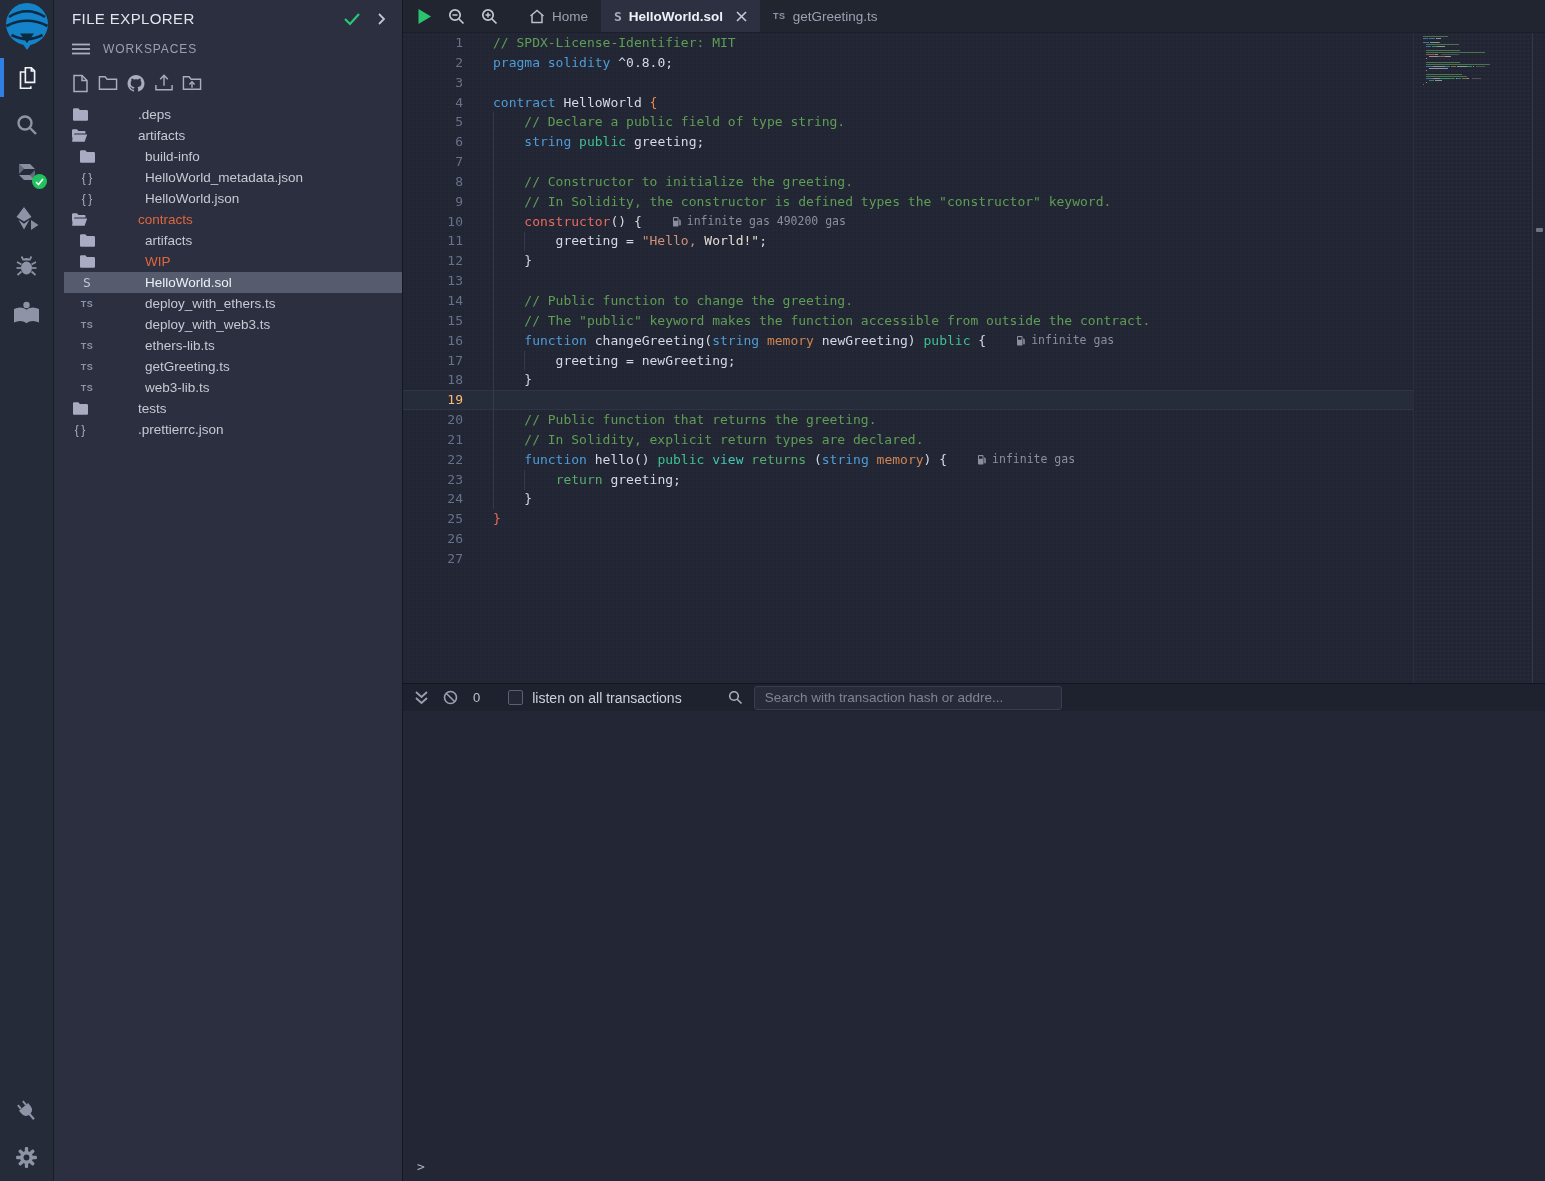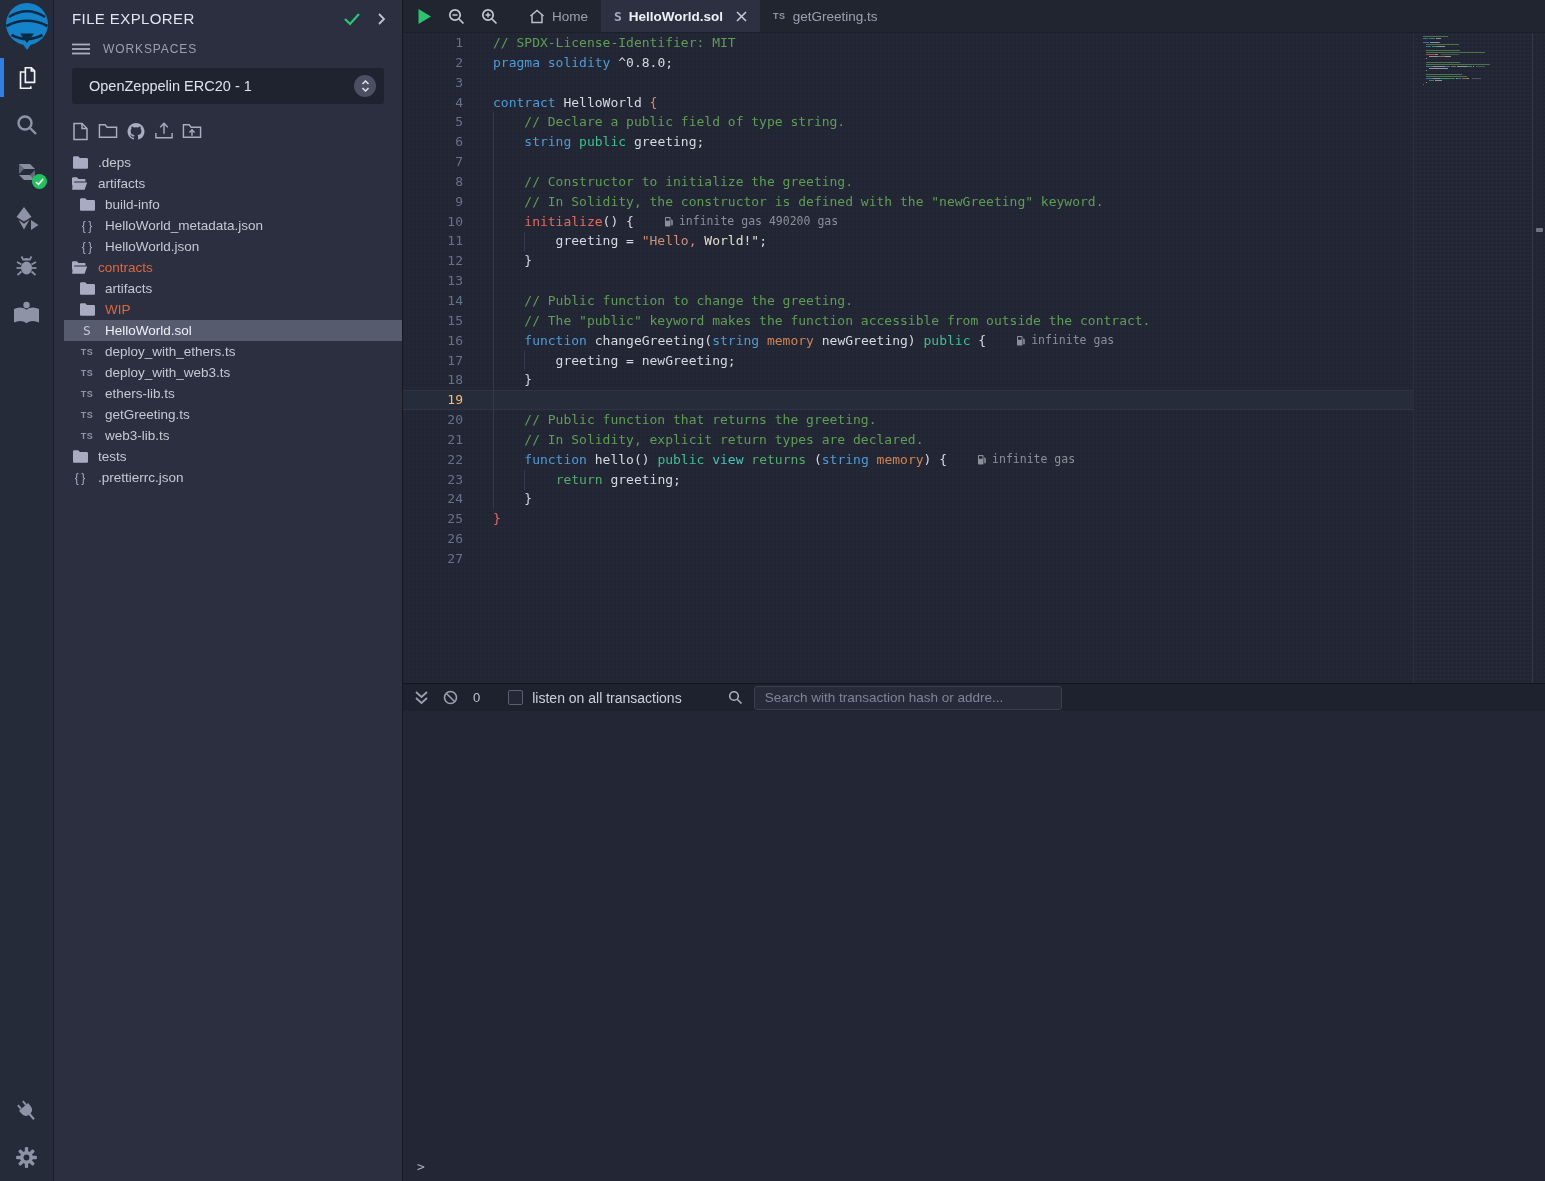--- a/index.html
+++ b/index.html
@@ -16,21 +16,21 @@
 .exp-header{display:flex;align-items:center;padding:10px 16px 0 18px;}
 .exp-title{color:#e2e5ee;font-size:15px;letter-spacing:.4px;flex:1;}
 .hd-ic{display:flex;align-items:center;gap:16px;}
 .ws-row{display:flex;align-items:center;margin:15px 0 0 18px;gap:13px;}
 .ws-label{font-size:12px;letter-spacing:.9px;color:#9aa0b0;}
 .ws-select{margin:12px 18px 0 18px;height:36px;background:#1f2330;border-radius:3px;display:flex;align-items:center;padding:0 8px 0 17px;color:#dfe2ec;font-size:14.5px;}
 .sel-circle{width:22px;height:22px;border-radius:50%;background:#4a5062;display:flex;align-items:center;justify-content:center;margin-left:auto;}
 .file-actions{display:flex;gap:8px;margin:17px 0 0 16px;}
 .fa-ic{width:20px;height:20px;display:flex;align-items:center;justify-content:center;}
 .tree{margin-top:11px;}
-.trow{height:21px;display:flex;align-items:center;font-size:13.5px;color:#c6c9d4;padding-left:18px;position:relative;}
+.trow{height:21px;display:flex;align-items:center;font-size:13.5px;color:#c6c9d4;padding-left:18px;position:relative;gap:40px;}
 .trow.d1{padding-left:25px;}
 .trow.selected::before{content:"";position:absolute;left:10px;right:0;top:0;bottom:0;background:#565b6e;}
 .trow.selected{color:#eef0f5;}
 .trow.selected .s-g{color:#c3c7d3;}
 .trow.orange{color:#e0663c;}
 .trow>*{position:relative;z-index:1;}
 .ticon{width:16px;display:flex;justify-content:center;align-items:center;margin-right:10px;flex:none;}
 .ts-g{font-size:9px;font-weight:bold;color:#8f94a8;letter-spacing:.5px;}
 .br-g{font-size:12px;color:#a8abc2;}
 .s-g{font-size:13px;color:#a8abc2;font-family:"DejaVu Sans Mono",monospace;}
@@ -175,29 +175,20 @@
     <div class="ws-row">
       <svg width="18" height="12" viewBox="0 0 18 12">
           <g stroke="#aab0c0" stroke-width="1.8">
             <line x1="0" y1="1.5" x2="18" y2="1.5"></line>
             <line x1="0" y1="6" x2="18" y2="6"></line>
             <line x1="0" y1="10.5" x2="18" y2="10.5"></line>
           </g>
         </svg>
       <span class="ws-label">WORKSPACES</span>
     </div>
-    <div class="ws-select">
-      <span>OpenZeppelin ERC20 - 1</span>
-      <span class="sel-circle">
-        <svg width="9" height="12" viewBox="0 0 9 12">
-            <polyline points="1.5,4 4.5,1 7.5,4" fill="none" stroke="#dfe2ec" stroke-width="1.5"></polyline>
-            <polyline points="1.5,8 4.5,11 7.5,8" fill="none" stroke="#dfe2ec" stroke-width="1.5"></polyline>
-          </svg>
-      </span>
-    </div>
     <div class="file-actions" id="file-actions">
         <span class="fa-ic">
           <svg width="17" height="19" viewBox="0 0 17 19" fill="none" stroke="#a9adc0" stroke-width="1.5">
             <path d="M2 1.5 h8 l5 5 v11 h-13z"></path>
             <path d="M10 1.5 v5 h5"></path>
           </svg>
         </span>
         <span class="fa-ic">
           <svg width="21" height="18" viewBox="0 0 21 18" fill="none" stroke="#a9adc0" stroke-width="1.5">
             <path d="M1.5 2.5 h6 l2 2.5 h10 v10.5 h-18z"></path>
@@ -421,25 +412,25 @@
           <div class="cl">
             <span class="ln">7</span>
             <span class="lc"></span>
           </div>
           <div class="cl">
             <span class="ln">8</span>
             <span class="lc"><span class="tk-cm">    // Constructor to initialize the greeting.</span></span>
           </div>
           <div class="cl">
             <span class="ln">9</span>
-            <span class="lc"><span class="tk-cm">    // In Solidity, the constructor is defined with the "newGreeting" keyword.</span></span>
+            <span class="lc"><span class="tk-cm">    // In Solidity, the constructor is defined types the "constructor" keyword.</span></span>
           </div>
           <div class="cl">
             <span class="ln">10</span>
-            <span class="lc"><span class="tk-pl">    </span><span class="tk-ct">initialize</span><span class="tk-pl">() {</span></span>
+            <span class="lc"><span class="tk-pl">    </span><span class="tk-ct">constructor</span><span class="tk-pl">() {</span></span>
             <span class="gas">
               <svg width="10" height="11" viewBox="0 0 10 11" fill="#8a8f9b">
                 <rect x="1" y="1" width="5.5" height="9.5" rx="0.8"></rect>
                 <rect x="2" y="2.2" width="3.5" height="2.5" fill="#1e222f"></rect>
                 <path d="M7 3 l2 1.5 v4 a1 1 0 0 1 -2 0z" opacity=".8"></path>
               </svg>
               <span>infinite gas 490200 gas</span>
             </span>
           </div>
           <div class="cl">

